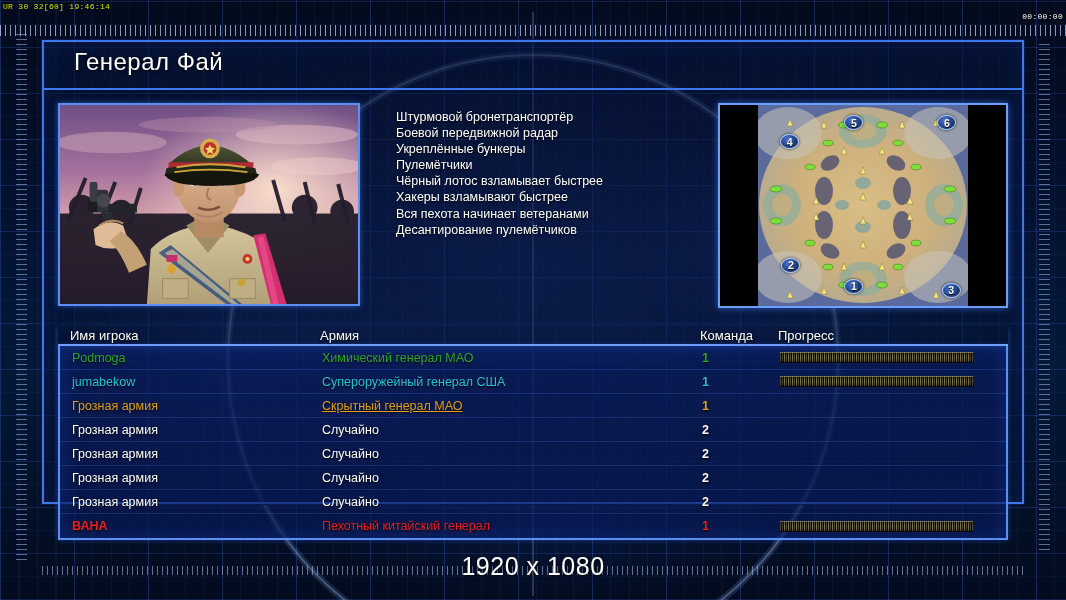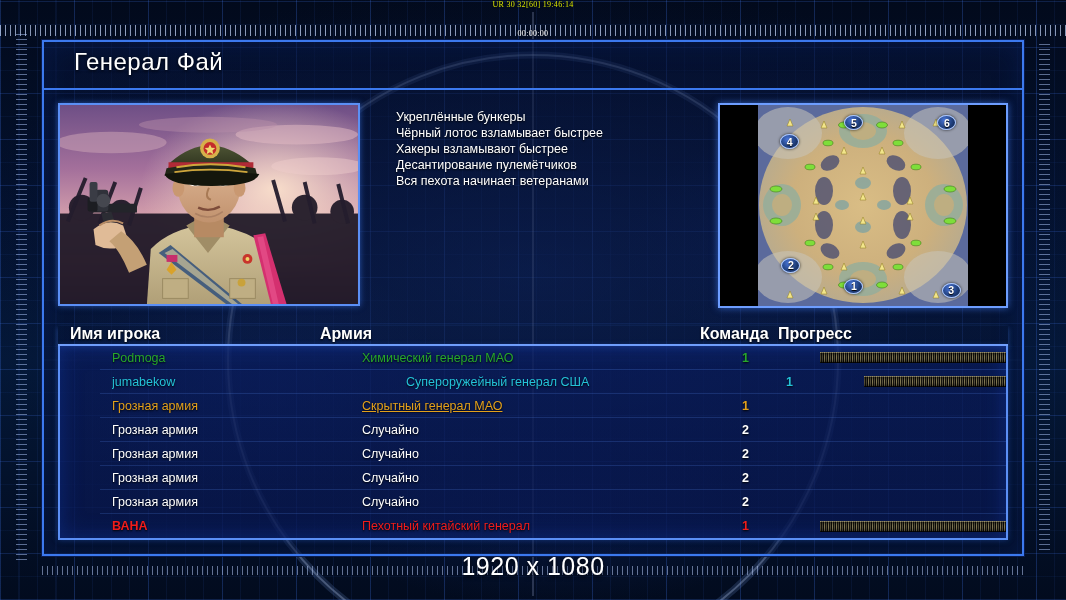--- a/index.html
+++ b/index.html
@@ -58,29 +58,29 @@
     position:absolute; width:11px;
     background: repeating-linear-gradient(0deg, rgba(170,195,245,0.75) 0 1px, rgba(0,0,0,0) 1px 5px);
     opacity:.7;
   }
 
   
   .topbar {
     position:absolute; top:0; left:0; width:1066px; height:12px;
     display:flex; align-items:center; justify-content:space-between;
     padding:0 3px;
-    font-family:Liberation Serif, serif;
-    font-size:8px; letter-spacing:.3px;flex-direction:column;
+    font-family:Liberation Mono, monospace;
+    font-size:8px; letter-spacing:.3px;
   }
   .tb-left  { color:#d8e400; text-shadow:0 0 2px #000; white-space:nowrap; }
   .tb-right { color:#ffffff; text-shadow:0 0 2px #000;margin-top:20px; }
 
   
   .panel {
-    position:absolute; left:42px; top:40px; width:982px; height:516px;
+    position:absolute; left:42px; top:40px; width:982px; height:464px;
     border:2px solid #3c79ee;
     background:
       linear-gradient(180deg, rgba(7,20,58,0.55) 0%, rgba(5,16,48,0.42) 100%);
     box-shadow:
       0 0 0 1px rgba(10,28,80,0.9),
       inset 0 0 28px rgba(10,40,120,0.35);
   }
   .panel-header {
     position:relative; height:48px;
     border-bottom:2px solid #3c79ee;
@@ -139,36 +139,35 @@
 
   
   .table-zone { position:relative; padding:8px 14px 0 14px; }
   .thead {
     display:flex; height:20px; align-items:flex-end;
     padding:0 0 1px 12px;
     border-bottom:2px solid #7ba7ff;
     box-shadow:0 2px 5px rgba(70,130,240,.45);
   }
   .thead span {
-    color:#ffffff; font-size:16px; font-weight:bold;
+    color:#ffffff; font-size:13px; font-weight:normal;
     text-shadow:0 1px 2px rgba(0,0,0,.95);
   }
   .c-name { width:250px; flex:none; }
   .c-army { width:380px; flex:none; }
   .c-team { width:78px; flex:none; }
   .c-prog { flex:1 1 auto; }
 
   .tbody {
     position:relative;
     border:2px solid #5b8ff5; border-top:none;
     background:
       linear-gradient(180deg, rgba(10,28,95,0.62) 0%, rgba(9,24,84,0.66) 100%);
     box-shadow:inset 0 0 22px rgba(20,60,170,0.45), 0 0 6px rgba(50,110,235,.4);
     overflow:hidden;
-    padding-left:40px;
   }
   .trow {
     display:flex; align-items:center; height:24px; padding-left:12px;
     border-bottom:1px solid rgba(80,130,230,0.22);
   }
   .trow:last-child { border-bottom:none; }
   .trow span.cell {
     font-size:12.5px; text-shadow:0 1px 2px rgba(0,0,0,.95);
     white-space:nowrap; overflow:hidden;
   }
@@ -339,25 +338,28 @@
             <rect x="30" y="78" width="8" height="20" rx="2" fill="#3a3c45"></rect>
             <ellipse cx="44" cy="97" rx="7" ry="7" fill="#45474f"></ellipse>
           </g>
           <path d="M34 126 q14 -12 30 -4 l6 18 q-18 10 -34 2 z" fill="#e0bb97"></path>
           <path d="M40 122 q12 -8 24 -2" stroke="#b98d66" stroke-width="2" fill="none"></path>
           <path d="M62 128 q16 10 26 34 l-18 8 q-10 -24 -20 -32 z" fill="#c4a075"></path>
         </svg>
       </div>
 
       <ul class="abilities">
+        <li>Штурмовой бронетранспортёр</li>
+        <li>Боевой передвижной радар</li>
         <li>Укреплённые бункеры</li>
+        <li>Пулемётчики</li>
         <li>Чёрный лотос взламывает быстрее</li>
         <li>Хакеры взламывают быстрее</li>
+        <li>Вся пехота начинает ветеранами</li>
         <li>Десантирование пулемётчиков</li>
-        <li>Вся пехота начинает ветеранами</li>
       </ul>
 
       <div class="map-wrap">
         <div class="map-letterbox l"></div>
         <div class="map-letterbox r"></div>
         <svg class="map-canvas" viewBox="0 0 210 201" preserveAspectRatio="none">
           <defs>
             <radialGradient id="terr" cx="50%" cy="50%" r="62%">
               <stop offset="0%" stop-color="#d9bd85"></stop>
               <stop offset="55%" stop-color="#cdb07d"></stop>
@@ -486,21 +488,21 @@
           <div class="trow">
             <span class="cell c-name" style="color: rgb(39, 167, 43);">Podmoga</span>
             <span class="cell c-army" style="color: rgb(39, 167, 43);">Химический генерал МАО</span>
             <span class="cell c-team" style="color: rgb(39, 167, 43);">1</span>
             <span class="bar-cell">
               <span class="progbar"></span>
             </span>
           </div>
           <div class="trow">
             <span class="cell c-name" style="color: rgb(36, 194, 216);">jumabekow</span>
-            <span class="cell c-army" style="color: rgb(36, 194, 216); margin-left: 44px;">Супероружейный генерал США</span>
+            <span class="cell c-army" style="color: rgb(36, 194, 216);">Супероружейный генерал США</span>
             <span class="cell c-team" style="color: rgb(36, 194, 216);">1</span>
             <span class="bar-cell">
               <span class="progbar"></span>
             </span>
           </div>
           <div class="trow">
             <span class="cell c-name" style="color: rgb(226, 160, 28);">Грозная армия</span>
             <span class="cell c-army" style="color: rgb(226, 160, 28); text-decoration: underline;">Скрытный генерал МАО</span>
             <span class="cell c-team" style="color: rgb(226, 160, 28);">1</span>
             <span class="bar-cell">

